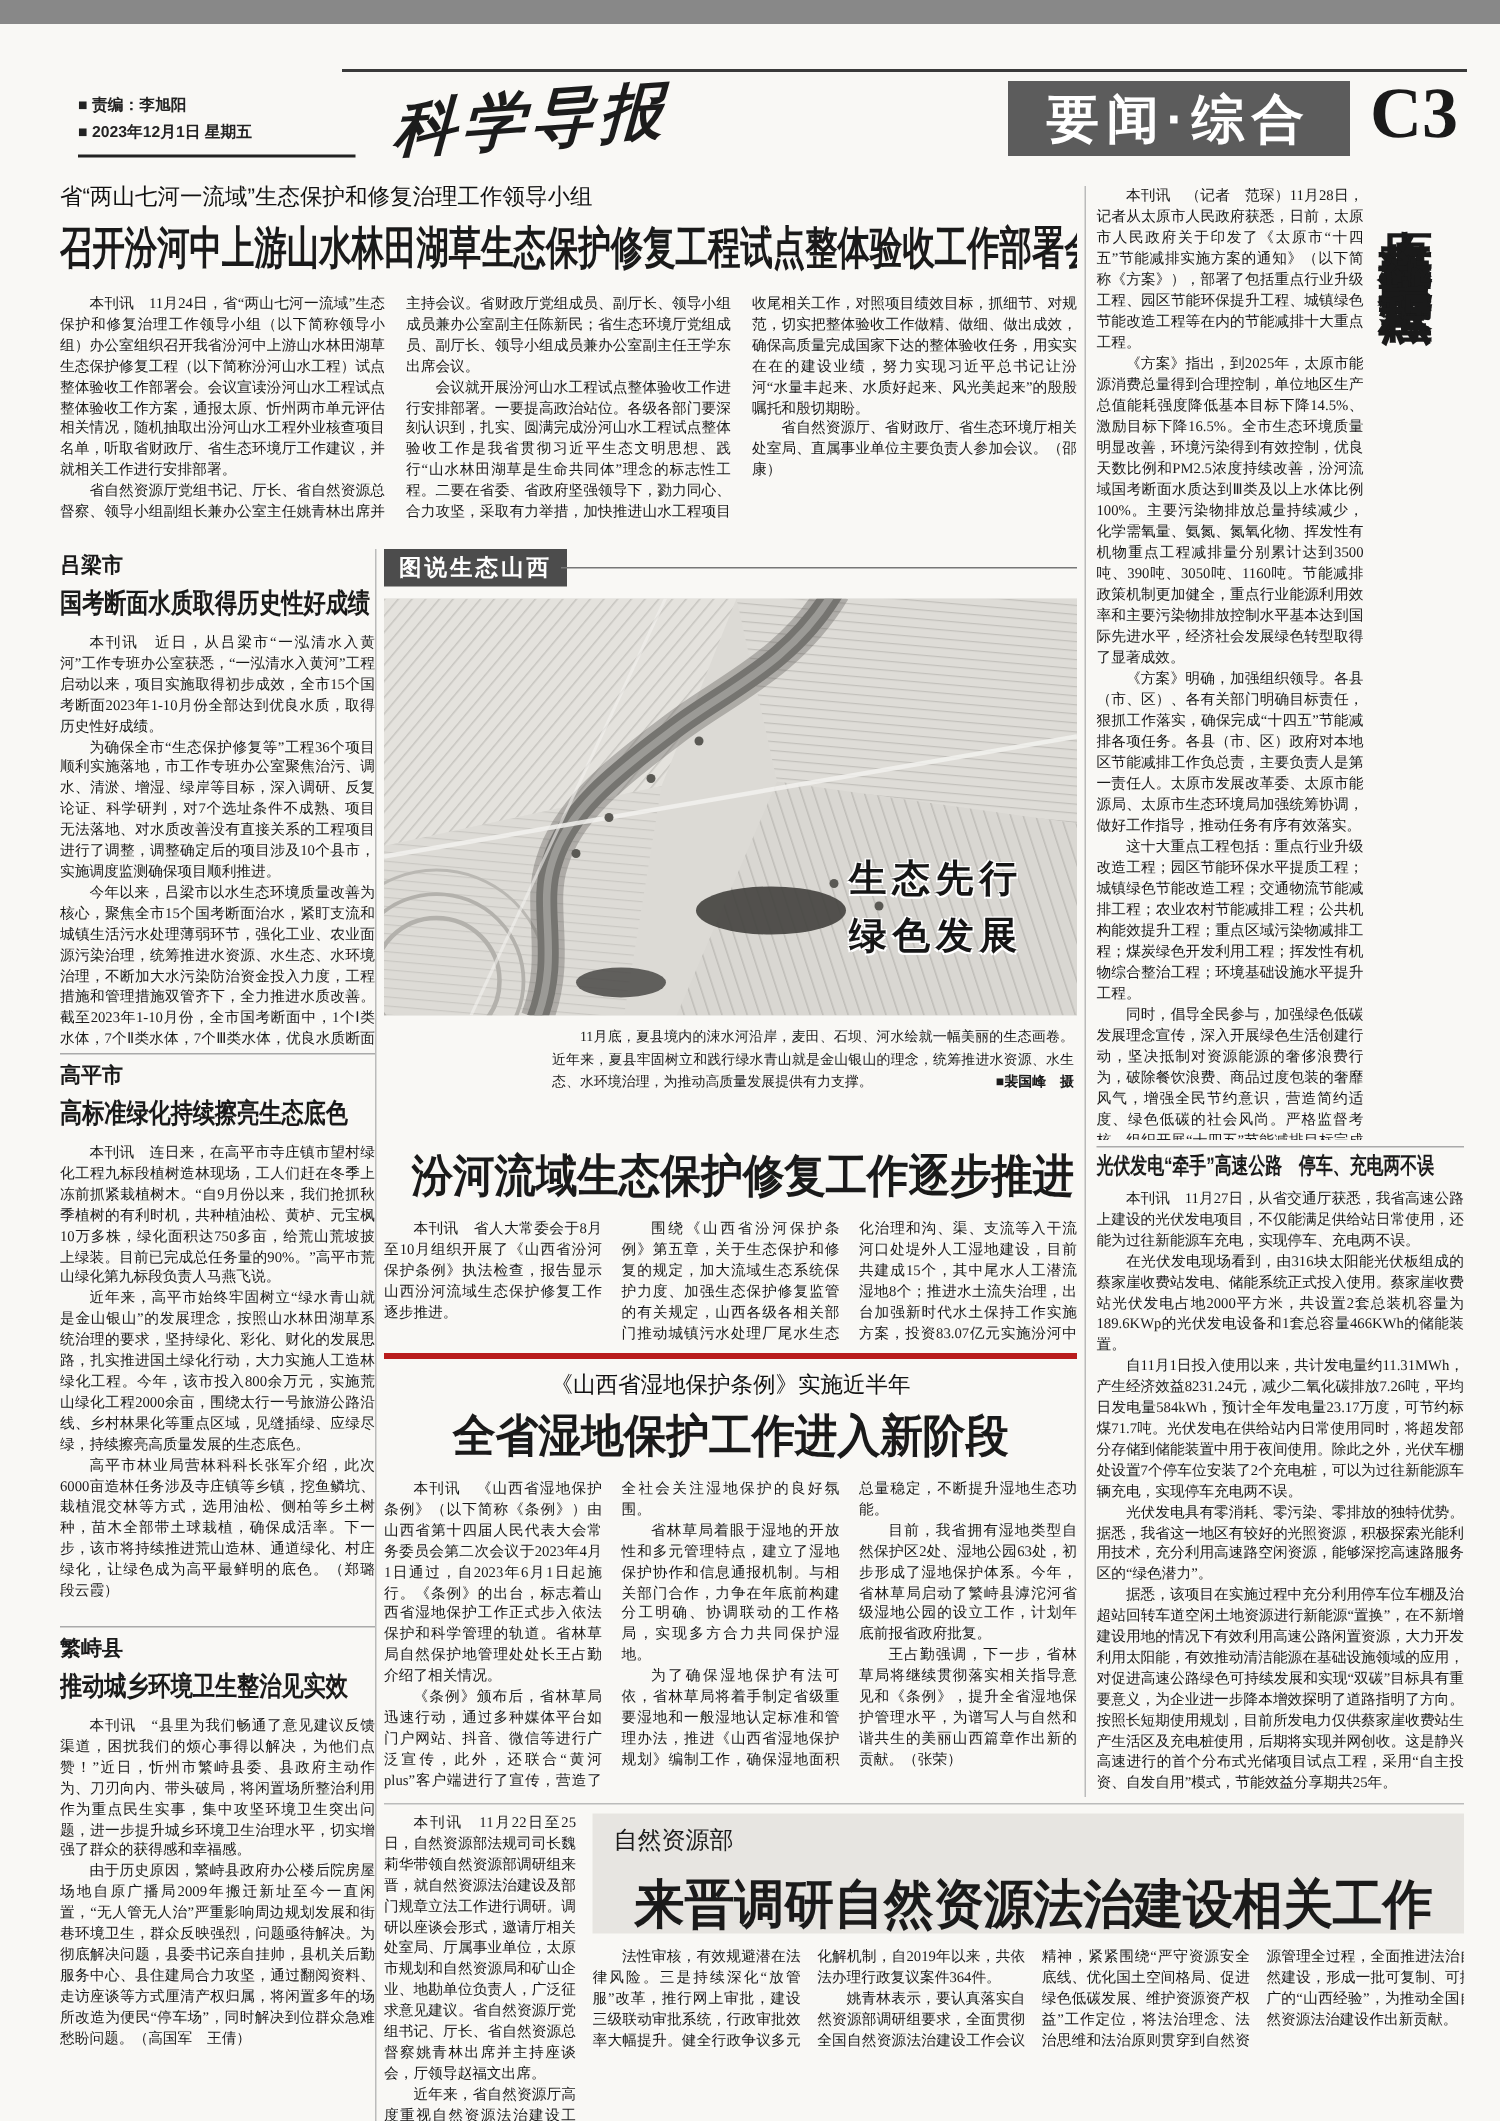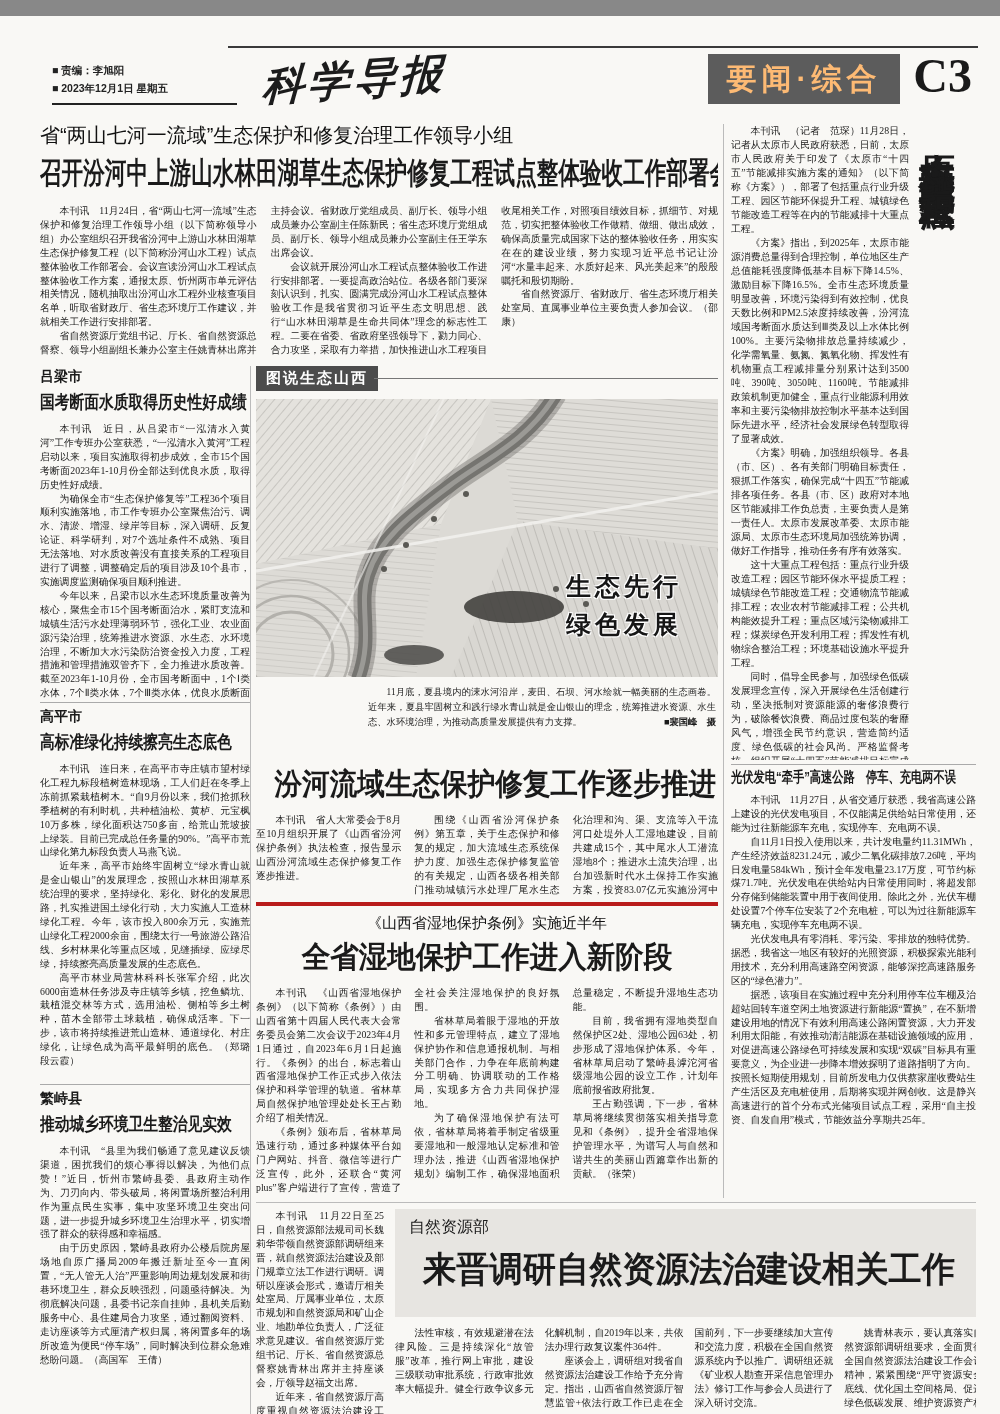--- a/index.html
+++ b/index.html
@@ -9,27 +9,27 @@
     background:#f9f8f5; color:#1a1a1a; overflow:hidden;
     font-family:"Liberation Serif", serif;
     padding-left:17px;
   }
   
   .topline { position:absolute; left:228px; right:22px; top:30px; height:2px; background:#3a3a3a; }
   .meta { position:absolute; left:52px; top:46px; width:185px; border-bottom:2px solid #222; padding-bottom:5px; }
   .meta-line { font-family:"Liberation Sans", sans-serif; font-size:10.5px; color:#222; line-height:1.7; font-weight:bold; }
   .logo { position:absolute; left:262px; top:36px; font-size:42px; font-weight:bold; font-style:italic;
           transform:rotate(-4deg) skewX(-6deg); letter-spacing:4px; color:#1c1c1c; }
-  .section-badge { position:absolute; right:100px; top:38px; width:192px; height:50px; background:#5c5c5c;
-          color:#fdba74; font-family:"Liberation Sans", sans-serif; font-weight:bold; font-size:30px;
+  .section-badge { position:absolute; right:100px; top:38px; width:228px; height:50px; background:#5c5c5c;
+          color:#ffffff; font-family:"Liberation Sans", sans-serif; font-weight:bold; font-size:35px;
           letter-spacing:5px; display:flex; align-items:center; justify-content:center; }
   .page-no { position:absolute; right:28px; top:32px; font-size:48px; font-weight:bold; font-family:"Liberation Serif", serif; }
   
   .body-text p { font-size:9.8px; line-height:1.42; text-align:justify; text-indent:2em; color:#191919; }
-  .kicker { font-family:"Liberation Sans", sans-serif; font-size:20px; color:#111; }
+  .kicker { font-family:"Liberation Sans", sans-serif; font-size:15px; color:#111; }
   .scale-head { white-space:nowrap; transform-origin:left center; }
   
   .lead { position:absolute; left:40px; top:106px; width:678px; height:240px; overflow:hidden; }
   .lead .kicker { margin-bottom:4px; }
   .lead-headline { font-family:"Liberation Sans", sans-serif; font-weight:bold; font-size:30px;
                    transform:scaleX(0.72); letter-spacing:0px; }
   .lead-body { margin-top:10px; column-count:3; column-gap:14px; height:154px; overflow:hidden; }
   
   .v-rule { position:absolute; width:1px; background:#bbb; }
   .h-rule { position:absolute; height:1px; background:#aaa; }
@@ -67,21 +67,21 @@
   
   .wetland { position:absolute; left:256px; top:886px; width:462px; height:294px; overflow:hidden; border-top:4px solid #b91c1c; padding-top:8px; }
   .wetland .kicker { text-align:center; font-size:15px; }
   .wetland-headline { font-size:30px; font-weight:bold; transform:scaleX(0.95); transform-origin:center; text-align:center;
                       white-space:nowrap; margin:4px 0 8px 0; }
   .wetland-body { column-count:3; column-gap:13px; height:218px; overflow:hidden; }
   
   .mnr { position:absolute; left:256px; top:1186px; width:720px; height:228px; display:flex; gap:11px; overflow:hidden; border-top:1px solid #bbb; padding-top:6px; }
   .mnr-col1 { width:128px; flex:none; overflow:hidden; }
   .mnr-right { flex:1; }
-  .mnr-box { background:#e7e5e1; height:108px; padding:8px 14px; }
+  .mnr-box { background:#e7e5e1; height:80px; padding:8px 14px; }
   .mnr-kicker { font-family:"Liberation Sans", sans-serif; font-size:16px; }
   .mnr-headline { font-family:"Liberation Sans", sans-serif; font-weight:bold; font-size:35px; text-align:center;
                   transform:scaleX(0.95); transform-origin:center; white-space:nowrap; margin-top:8px; }
   .mnr-cols { margin-top:9px; column-count:4; column-gap:11px; height:92px; overflow:hidden; }
 </style>
 </head>
 <body>
 
 <div class="page">
 
@@ -118,20 +118,21 @@
     </div>
     <div class="v-headline">太原市将实施节能减排十大重点工程</div>
   </div>
 
   <div class="h-rule" style="left:731px; top:748px; width:245px;"></div>
 
   <div class="solar">
     <div class="solar-headline scale-head">光伏发电“牵手”高速公路　停车、充电两不误</div>
     <div class="body-text">
       <p>本刊讯　11月27日，从省交通厅获悉，我省高速公路上建设的光伏发电项目，不仅能满足供给站日常使用，还能为过往新能源车充电，实现停车、充电两不误。</p>
+      <p>在光伏发电现场看到，由316块太阳能光伏板组成的蔡家崖收费站发电、储能系统正式投入使用。蔡家崖收费站光伏发电占地2000平方米，共设置2套总装机容量为189.6KWp的光伏发电设备和1套总容量466KWh的储能装置。</p>
       <p>自11月1日投入使用以来，共计发电量约11.31MWh，产生经济效益8231.24元，减少二氧化碳排放7.26吨，平均日发电量584kWh，预计全年发电量23.17万度，可节约标煤71.7吨。光伏发电在供给站内日常使用同时，将超发部分存储到储能装置中用于夜间使用。除此之外，光伏车棚处设置7个停车位安装了2个充电桩，可以为过往新能源车辆充电，实现停车充电两不误。</p>
       <p>光伏发电具有零消耗、零污染、零排放的独特优势。据悉，我省这一地区有较好的光照资源，积极探索光能利用技术，充分利用高速路空闲资源，能够深挖高速路服务区的“绿色潜力”。</p>
       <p>据悉，该项目在实施过程中充分利用停车位车棚及治超站回转车道空闲土地资源进行新能源“置换”，在不新增建设用地的情况下有效利用高速公路闲置资源，大力开发利用太阳能，有效推动清洁能源在基础设施领域的应用，对促进高速公路绿色可持续发展和实现“双碳”目标具有重要意义，为企业进一步降本增效探明了道路指明了方向。按照长短期使用规划，目前所发电力仅供蔡家崖收费站生产生活区及充电桩使用，后期将实现并网创收。这是静兴高速进行的首个分布式光储项目试点工程，采用“自主投资、自发自用”模式，节能效益分享期共25年。</p>
 
     </div>
   </div>
 
   <div class="rail-article lvliang">
     <div class="city-label">吕梁市</div>
     <div class="rail-headline scale-head">国考断面水质取得历史性好成绩</div>
@@ -243,20 +244,19 @@
       <p>本刊讯　11月22日至25日，自然资源部法规司司长魏莉华带领自然资源部调研组来晋，就自然资源法治建设及部门规章立法工作进行调研。调研以座谈会形式，邀请厅相关处室局、厅属事业单位，太原市规划和自然资源局和矿山企业、地勘单位负责人，广泛征求意见建议。省自然资源厅党组书记、厅长、省自然资源总督察姚青林出席并主持座谈会，厅领导赵福文出席。</p>
       <p>近年来，省自然资源厅高度重视自然资源法治建设工作，依法行政不断取得新成效。一是加强厅党组对法治建设工作的统一领导，把法治建设与业务工作同部署、同推进、同考核。二是严格规范性文件合</p>
     </div>
     <div class="mnr-right">
       <div class="mnr-box">
         <div class="mnr-kicker">自然资源部</div>
         <div class="mnr-headline">来晋调研自然资源法治建设相关工作</div>
       </div>
       <div class="mnr-cols body-text">
         <p>法性审核，有效规避潜在法律风险。三是持续深化“放管服”改革，推行网上审批，建设三级联动审批系统，行政审批效率大幅提升。健全行政争议多元化解机制，自2019年以来，共依法办理行政复议案件364件。</p>
-        <p>座谈会上，调研组对我省自然资源法治建设工作给予充分肯定。指出，山西省自然资源厅智慧监管+依法行政工作已走在全国前列，下一步要继续加大宣传和交流力度，积极在全国自然资源系统内予以推广。调研组还就《矿业权人勘查开采信息管理办法》修订工作与参会人员进行了深入研讨交流。</p>
         <p>姚青林表示，要认真落实自然资源部调研组要求，全面贯彻全国自然资源法治建设工作会议精神，紧紧围绕“严守资源安全底线、优化国土空间格局、促进绿色低碳发展、维护资源资产权益”工作定位，将法治理念、法治思维和法治原则贯穿到自然资源管理全过程，全面推进法治自然建设，形成一批可复制、可推广的“山西经验”，为推动全国自然资源法治建设作出新贡献。</p>
 
       </div>
     </div>
   </div>
 
 </div>
 
 </body></html>

